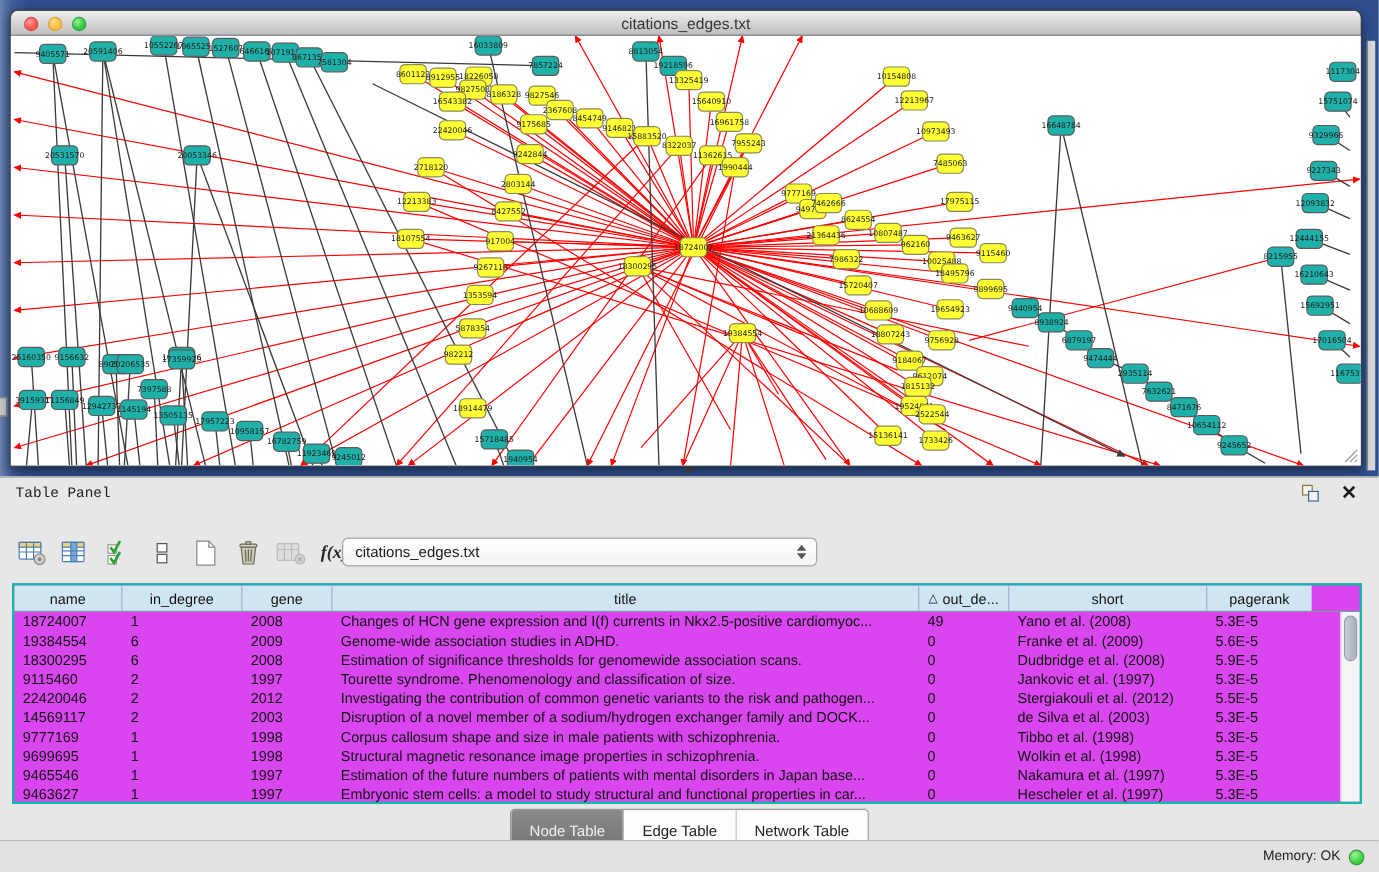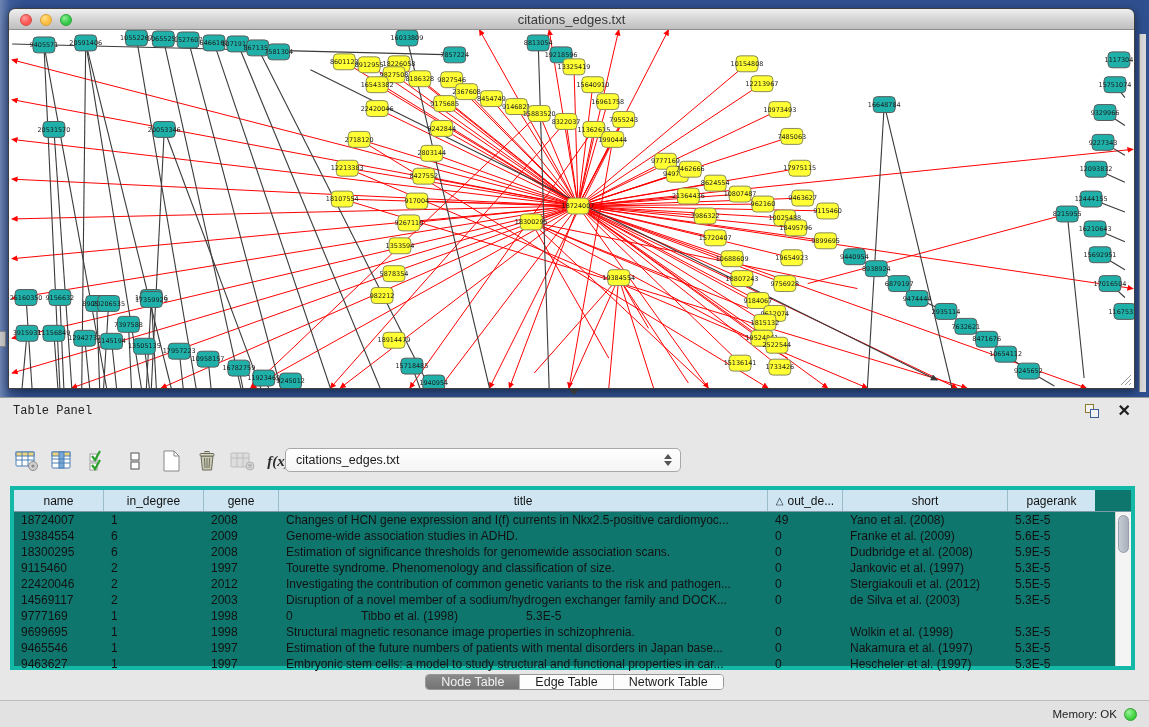--- a/index.html
+++ b/index.html
@@ -43,36 +43,36 @@
   .tbtn { width:25px; height:25px; display:flex; align-items:center; justify-content:center; }
   .fx { font-family:"Liberation Serif", serif; font-style:italic; font-weight:bold; font-size:15px; color:#2a2a2a; }
   #combo { position:absolute; left:285px; top:50px; width:396px; height:24px; background:linear-gradient(#ffffff,#f4f4f4);
            border:1px solid #a8a8a8; border-radius:5px; display:flex; align-items:center; }
   #combo-label { flex:1; font-size:12.5px; color:#1a1a1a; padding-left:10px; }
   #combo-arrows { width:18px; display:flex; flex-direction:column; align-items:center; gap:2px; padding-right:6px; }
   #combo-arrows i { width:0; height:0; border-left:4px solid transparent; border-right:4px solid transparent; }
   #combo-arrows .up { border-bottom:5px solid #555; }
   #combo-arrows .dn { border-top:5px solid #555; }
 
-  #table { position:absolute; left:10px; top:88px; width:1125px; height:184px; background:#0f766e; border:4px solid #14b8a6; }
+  #table { position:absolute; left:10px; top:88px; width:1125px; height:184px; background:#d946ef; border:2px solid #14b8a6; }
   #thead { display:flex; height:22px; border-bottom:1px solid #7d98a6; }
   .th { background:#cfe6f2; border-right:1px solid #9dbccb; font-size:12px; color:#111;
         display:flex; align-items:center; justify-content:center; gap:4px; overflow:hidden; white-space:nowrap; }
   .th:last-child { border-right:none; }
   .sort-glyph { font-size:10px; color:#123; }
   .tr { display:flex; height:16px; }
   .td { font-size:12px; color:#111; padding-left:7px; white-space:nowrap; overflow:hidden; display:flex; align-items:center; }
   .c0{width:90px;} .c1{width:100px;} .c2{width:75px;} .c3{width:489px;align-items:center;} .c4{width:75px;} .c5{width:165px;} .c6{width:87px;}
   #vscroll { position:absolute; right:0; top:22px; bottom:0; width:16px; background:#f4f4f4; border-left:1px solid #d4d4d4; }
   #vthumb { position:absolute; left:2px; top:3px; width:11px; height:38px; border-radius:6px;
             background:linear-gradient(90deg,#c7ccd4,#a9b0bb); border:1px solid #969dab; }
 
   #tabs { position:absolute; left:0; right:0; top:276px; display:flex; justify-content:center; }
   #seg { display:inline-flex; border:1px solid #979797; border-radius:4px; overflow:hidden; background:#fdfdfd; }
-  .seg-item { font-size:12.5px; padding:0 15px; color:#1d1d1d; border-right:1px solid #b9b9b9; background:#fdfdfd; }
+  .seg-item { font-size:12.5px; padding:11px 15px; color:#1d1d1d; border-right:1px solid #b9b9b9; background:#fdfdfd; }
   .seg-item:last-child { border-right:none; }
   .seg-item.active { background:linear-gradient(#8a8a8a,#737373); color:#f1f1f1; }
 
   
   #status-bar { position:absolute; left:0; top:700px; width:1149px; height:27px; background:#e2e2e2; border-top:1px solid #bdbdbd;
                 display:flex; align-items:center; justify-content:flex-end; }
   #memory-label { font-size:11.5px; color:#222; margin-right:7px; }
   #memory-dot { width:13px; height:13px; border-radius:50%; background:radial-gradient(circle at 35% 30%, #97f297, #3ecf3e 65%);
                 border:1px solid #2f9e2f; margin-right:12px; }
 </style>
@@ -917,20 +917,21 @@
             <div class="td c2">2003</div>
             <div class="td c3">Disruption of a novel member of a sodium/hydrogen exchanger family and DOCK...</div>
             <div class="td c4">0</div>
             <div class="td c5">de Silva et al. (2003)</div>
             <div class="td c6">5.3E-5</div>
           </div>
           <div class="tr">
             <div class="td c0">9777169</div>
             <div class="td c1">1</div>
             <div class="td c2">1998</div>
+            <div class="td c3">Corpus callosum shape and size in male patients with schizophrenia.</div>
             <div class="td c4">0</div>
             <div class="td c5">Tibbo et al. (1998)</div>
             <div class="td c6">5.3E-5</div>
           </div>
           <div class="tr">
             <div class="td c0">9699695</div>
             <div class="td c1">1</div>
             <div class="td c2">1998</div>
             <div class="td c3">Structural magnetic resonance image properties in schizophrenia.</div>
             <div class="td c4">0</div>

